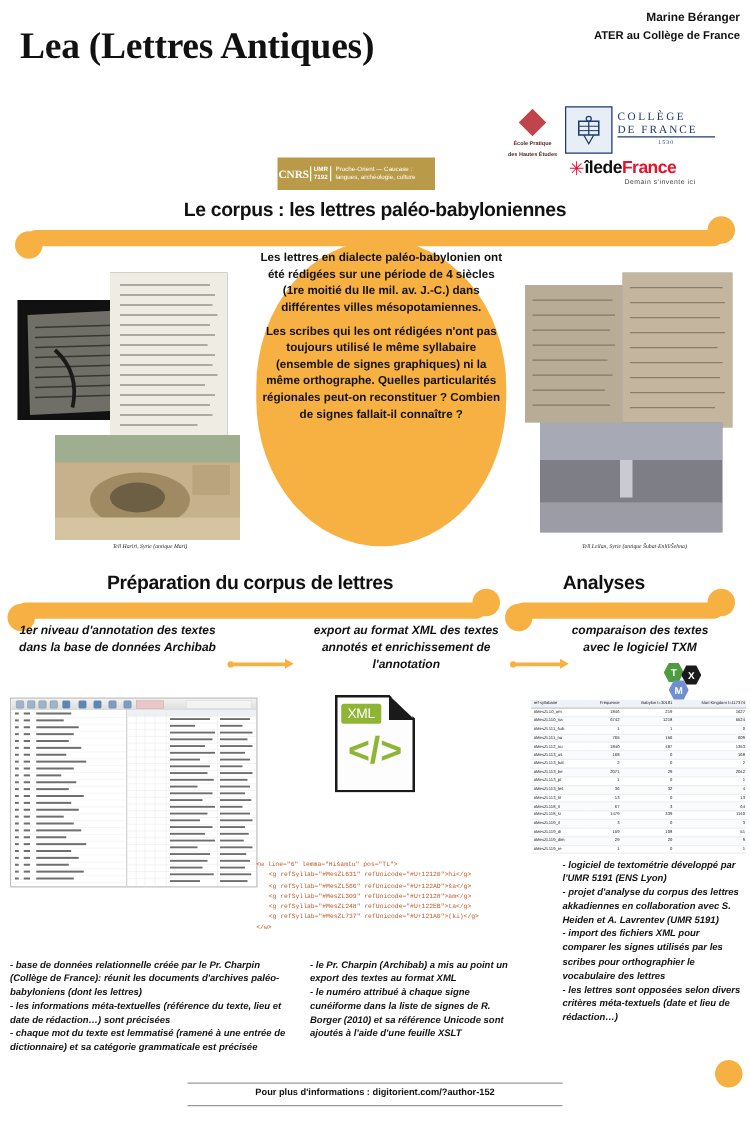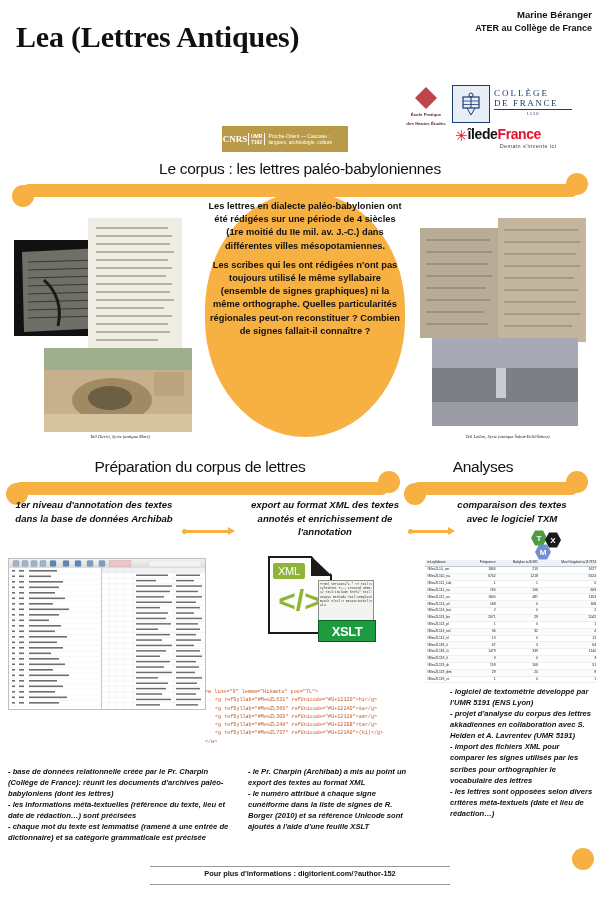--- a/index.html
+++ b/index.html
@@ -71,21 +71,21 @@
   .cnrs-umr{font-size:5px;color:#fff;line-height:1.25;padding:0 2px;border-left:1px solid #fff;border-right:1px solid #fff;font-weight:bold;}
   .cnrs-desc{font-size:5px;color:#fff;line-height:1.25;padding-left:3px;}
 
   
   .band{position:absolute;height:13px;background:#f7b042;border-radius:7px;}
   .band-knob{position:absolute;width:22px;height:22px;border-radius:50%;background:#f7b042;}
 
   .sec-title{
     position:absolute;text-align:center;
     font-family:"Liberation Sans", sans-serif;
-    font-weight:normal;font-size:15.5px;color:#111;letter-spacing:-0.3px;
+    font-weight:bold;font-size:15.5px;color:#111;letter-spacing:-0.3px;
   }
 
   
   .photo{position:absolute;background:#9a9a95;overflow:hidden;}
   .photo .tex{width:100%;height:100%;display:block;}
   .caption{
     position:absolute;font-family:"Liberation Serif",serif;
     font-style:italic;font-size:4.6px;color:#222;text-align:center;
   }
   .circle-blob{
@@ -587,25 +587,20 @@
     </div>
   </div>
 
   <div class="xmlfile">
     <div class="sheet"></div>
     <div class="fold"></div>
     <div class="tag">XML</div>
     <div class="slash">&lt;/&gt;</div>
   </div>
 
-  <div class="xsltfile">
-    <div class="sheet2"></div>
-    <div class="code">&lt;?xml version="1." ?&gt; &lt;xsl:stylesheet &lt;!-- created 2008-12 &lt;xsl:include href=" &lt;xsl:output method= &lt;xsl:template match &lt;/xsl:&gt; Beatatis&lt;xsl:valu</div>
-    <div class="xlabel">XSLT</div>
-  </div>
 
   <div class="codebox">
     <span class="ln">&lt;w line="6" lemma="Hišamtu" pos="TL"&gt;</span>
     <span class="ln ind">&lt;g refSyllab="#MesZL631" refUnicode="#U+12120"&gt;hi&lt;/g&gt;</span>
     <span class="ln ind">&lt;g refSyllab="#MesZL566" refUnicode="#U+122AD"&gt;ša&lt;/g&gt;</span>
     <span class="ln ind">&lt;g refSyllab="#MesZL309" refUnicode="#U+12128"&gt;am&lt;/g&gt;</span>
     <span class="ln ind">&lt;g refSyllab="#MesZL248" refUnicode="#U+122EB"&gt;ta&lt;/g&gt;</span>
     <span class="ln ind">&lt;g refSyllab="#MesZL737" refUnicode="#U+121A0"&gt;(ki)&lt;/g&gt;</span>
     <span class="ln">&lt;/w&gt;</span>
   </div>

